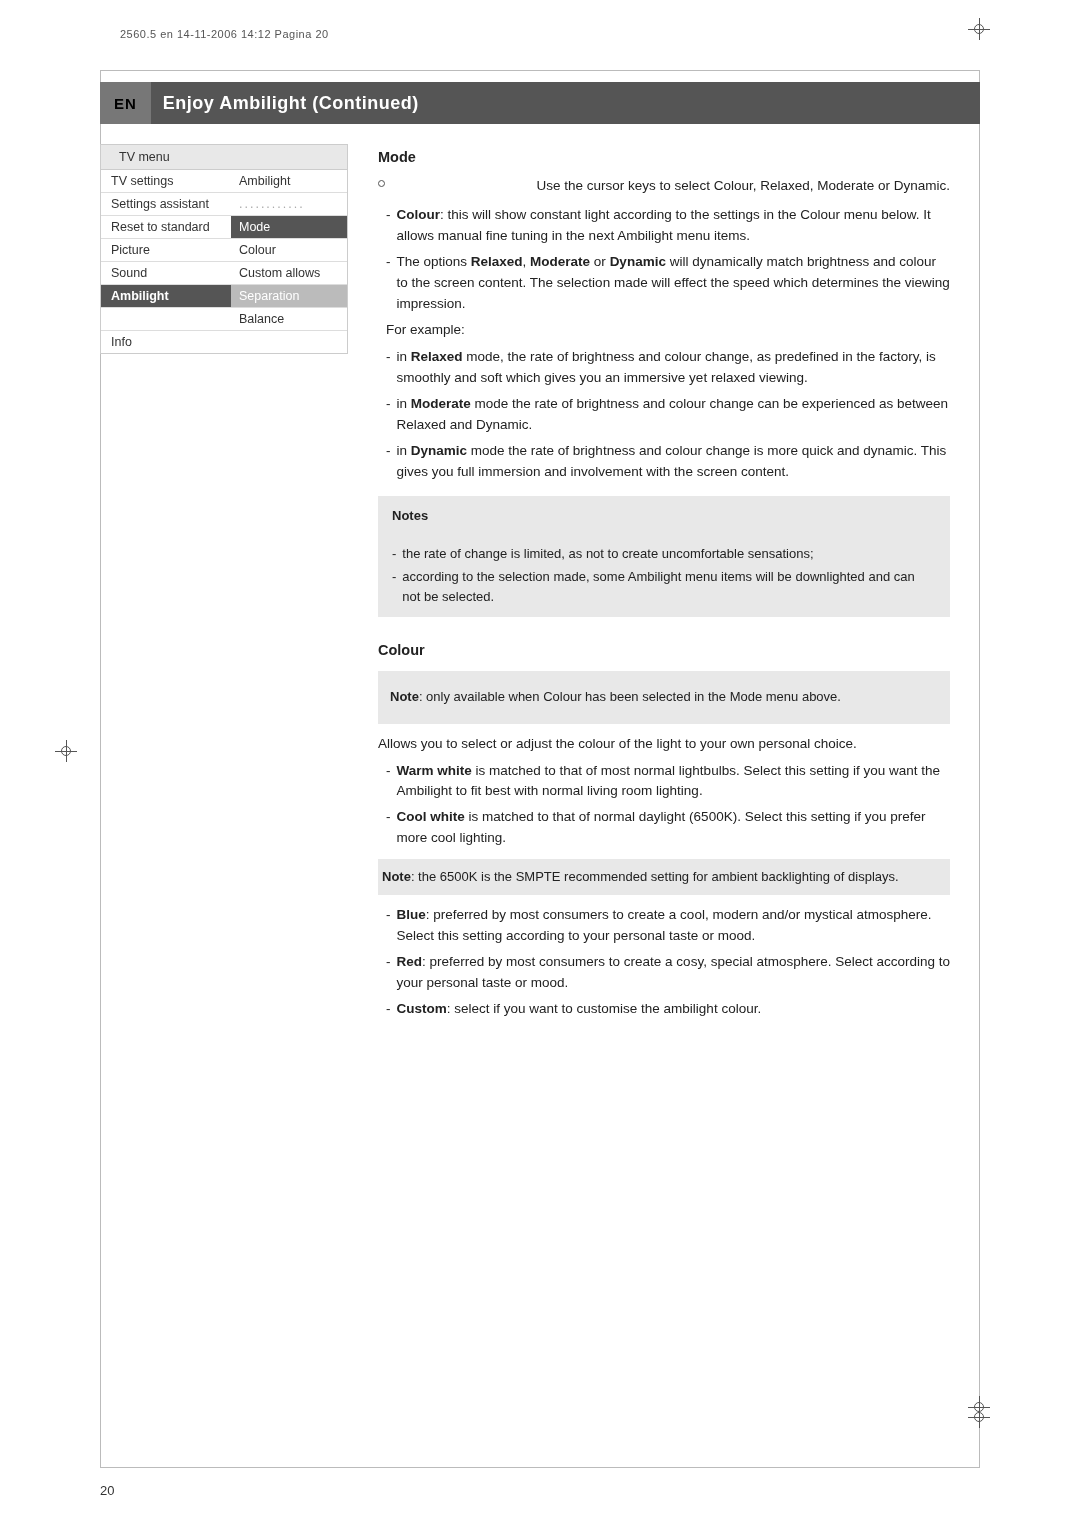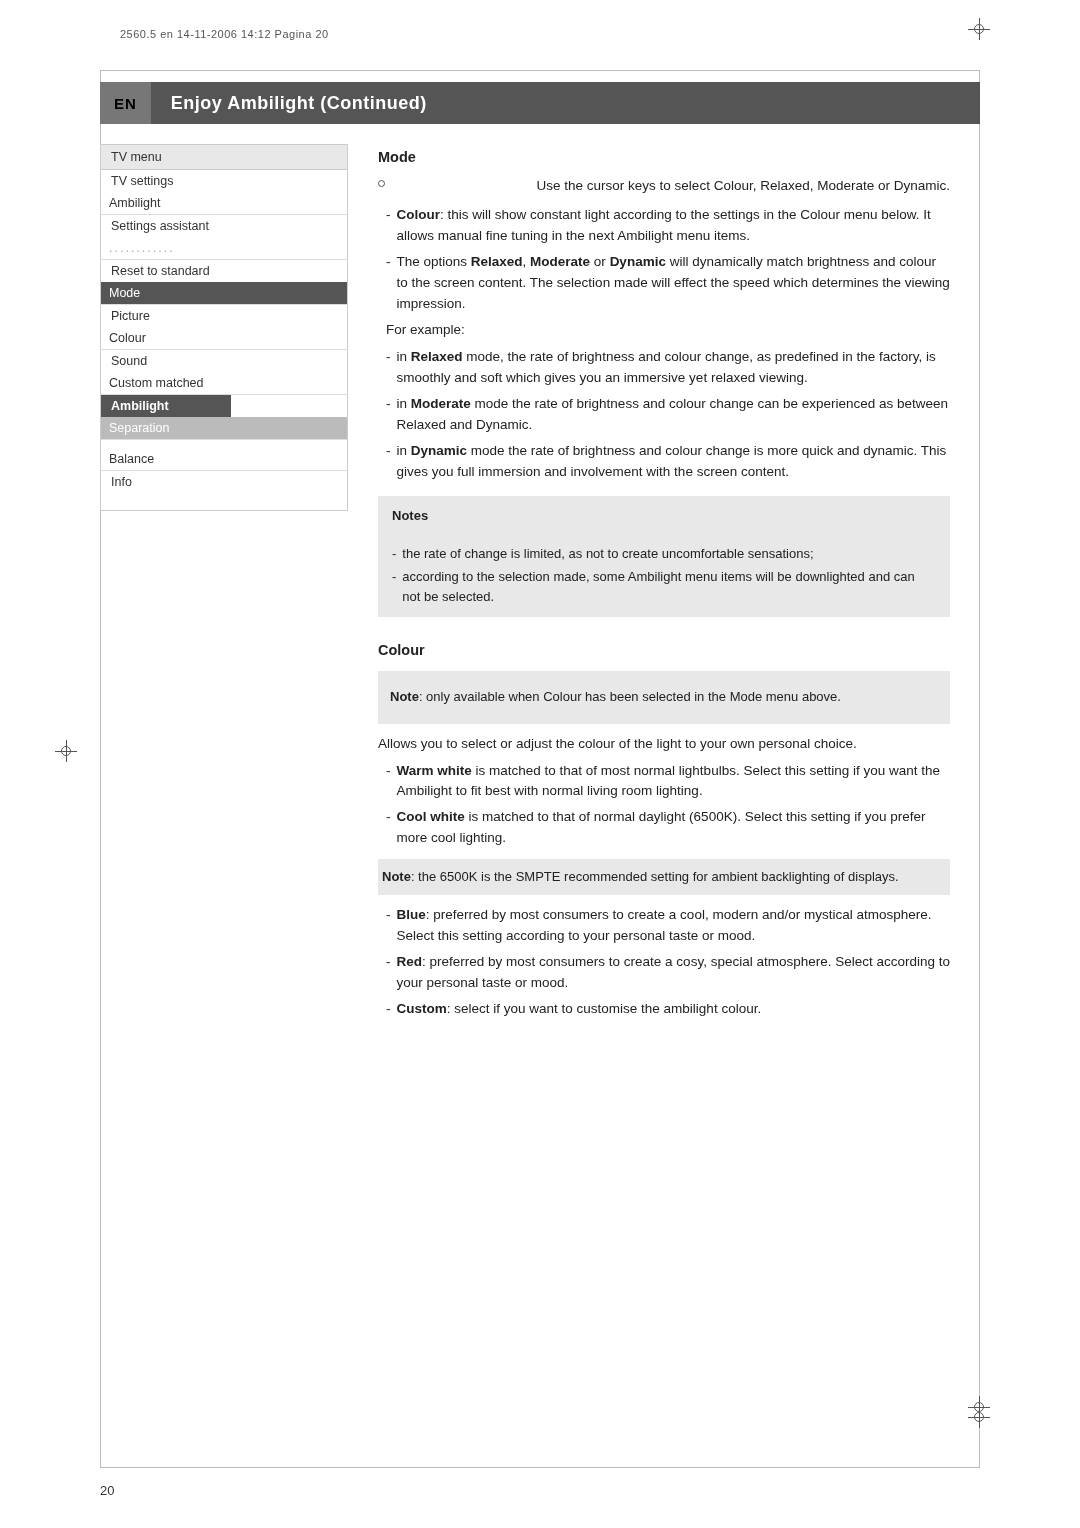--- a/index.html
+++ b/index.html
@@ -122,21 +122,21 @@
       padding: 0 14px;
       height: 100%;
       display: flex;
       align-items: center;
       letter-spacing: 1px;
     }
     .title-text {
       color: #fff;
       font-size: 18px;
       font-weight: bold;
-      padding-left: 20px;
+      padding-left: 12px;
       letter-spacing: 0.5px;
     }
 
     
     .content-area {
       position: absolute;
       top: 124px;
       left: 100px;
       right: 100px;
       bottom: 60px;
@@ -151,30 +151,29 @@
       padding-top: 20px;
     }
 
     .menu-box {
       border: 1px solid #ccc;
       font-size: 12.5px;
     }
 
     .menu-title {
       background: #e8e8e8;
-      padding: 5px 10px;
+      padding: 5px 18px;
       font-weight: normal;
       color: #333;
       border-bottom: 1px solid #ccc;
     }
 
     .menu-row {
       display: flex;
       border-bottom: 1px solid #ddd;
-      flex-direction: column;
     }
     .menu-row:last-child {
       border-bottom: none;
     }
 
     .menu-left {
       width: 130px;
       padding: 4px 10px;
       color: #333;
     }
@@ -341,21 +340,21 @@
         <div class="menu-right highlighted">Mode</div>
       </div>
 
       <div class="menu-row">
         <div class="menu-left">Picture</div>
         <div class="menu-right">Colour</div>
       </div>
 
       <div class="menu-row">
         <div class="menu-left">Sound</div>
-        <div class="menu-right">Custom matched</div>
+        <div class="menu-right">Custom allows</div>
       </div>
 
       <div class="menu-row ambilight-row">
         <div class="menu-left">Ambilight</div>
         <div class="menu-right separator-row" style="background:#bbb;color:#fff;">Separation</div>
       </div>
 
       <div class="menu-row">
         <div class="menu-left"></div>
         <div class="menu-right">Balance</div>

